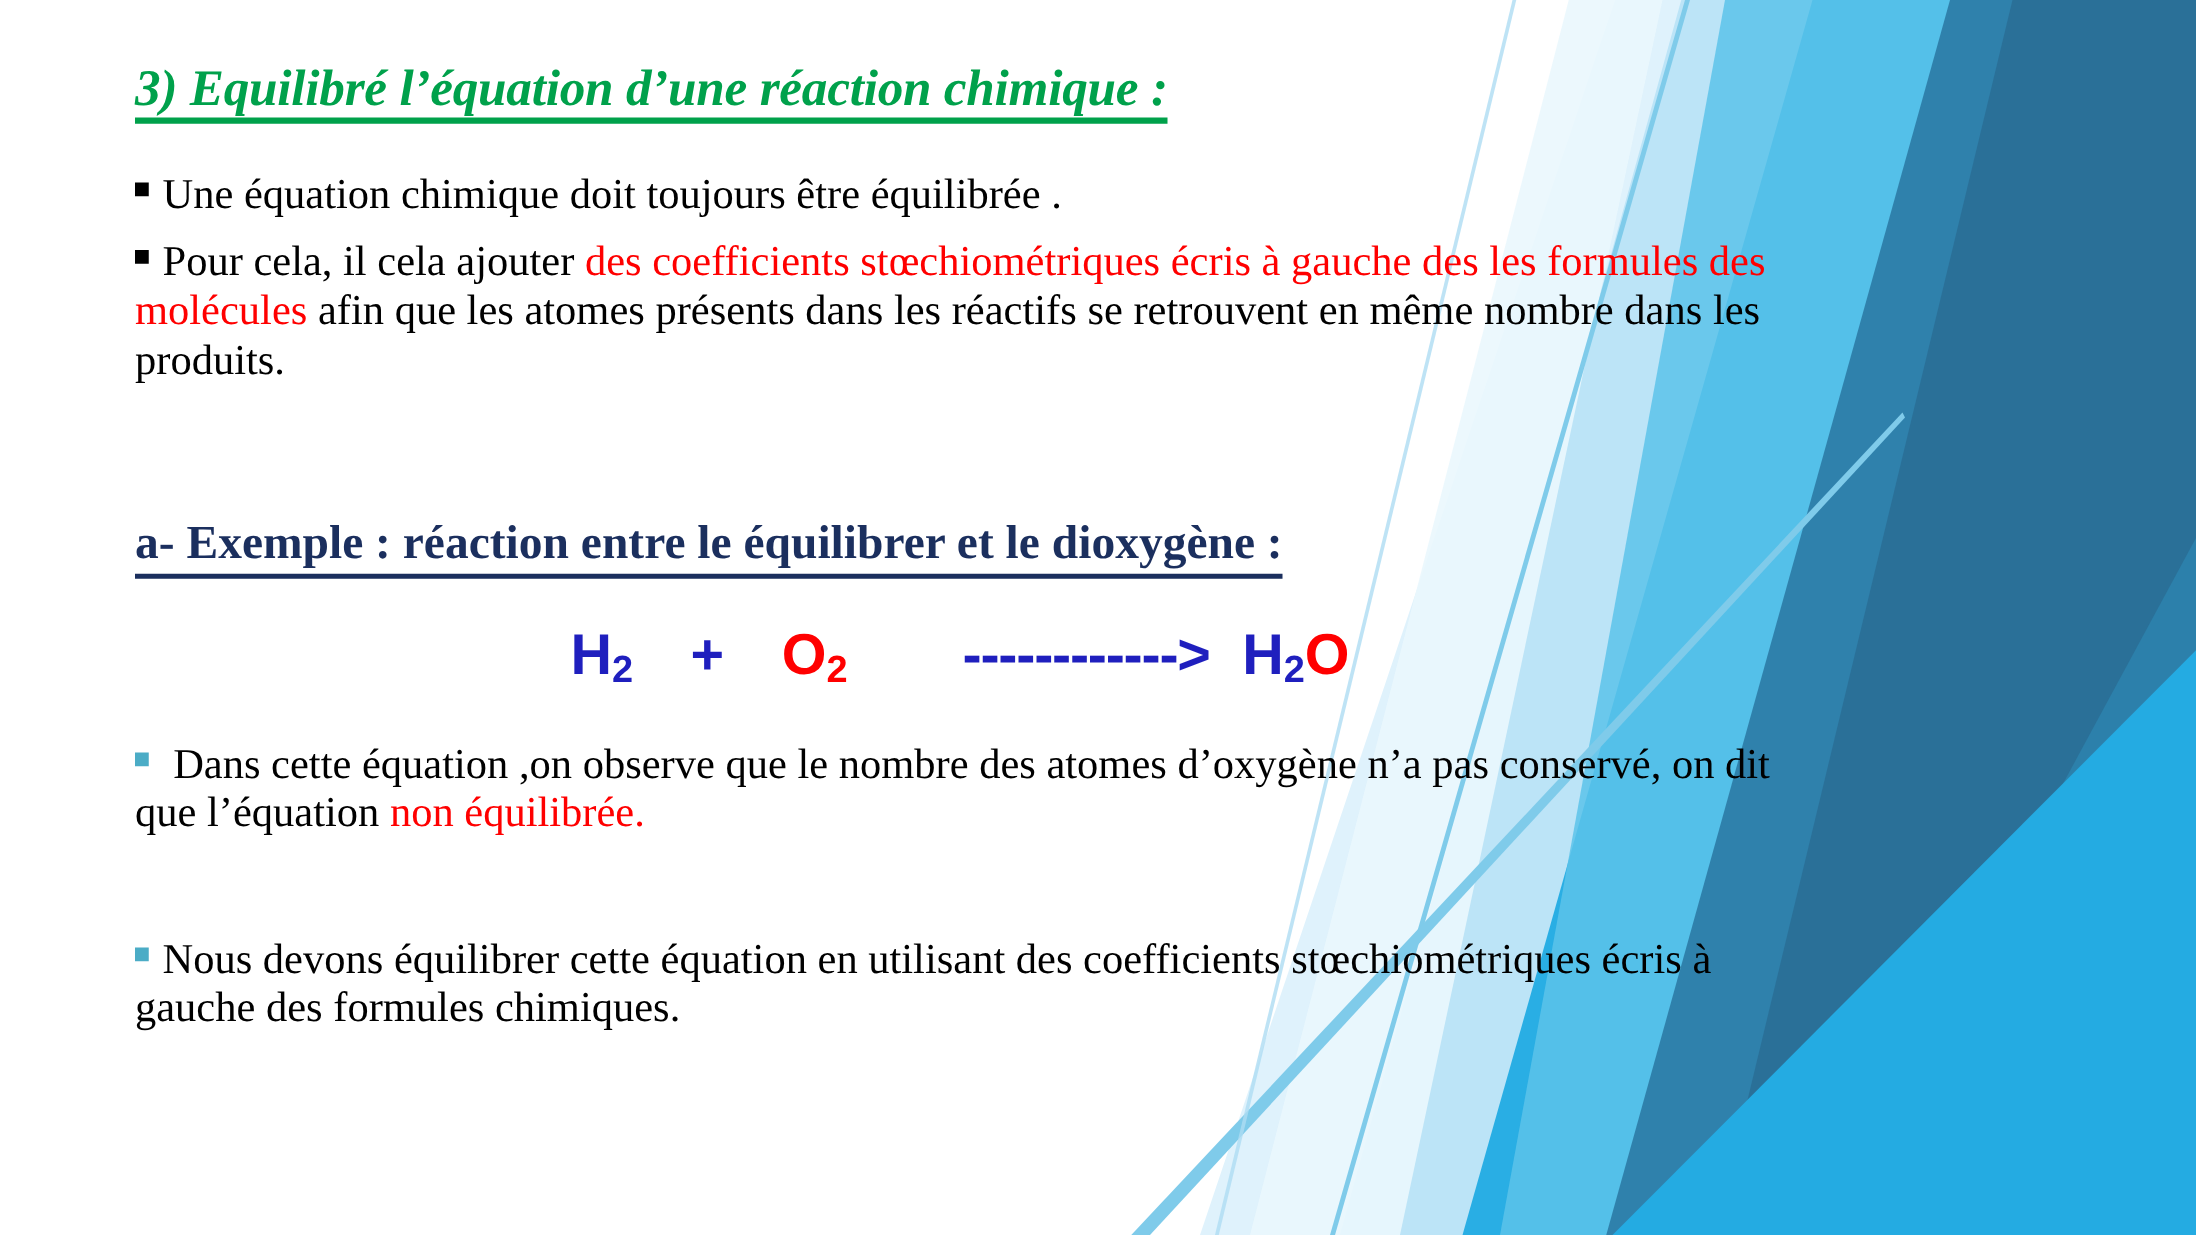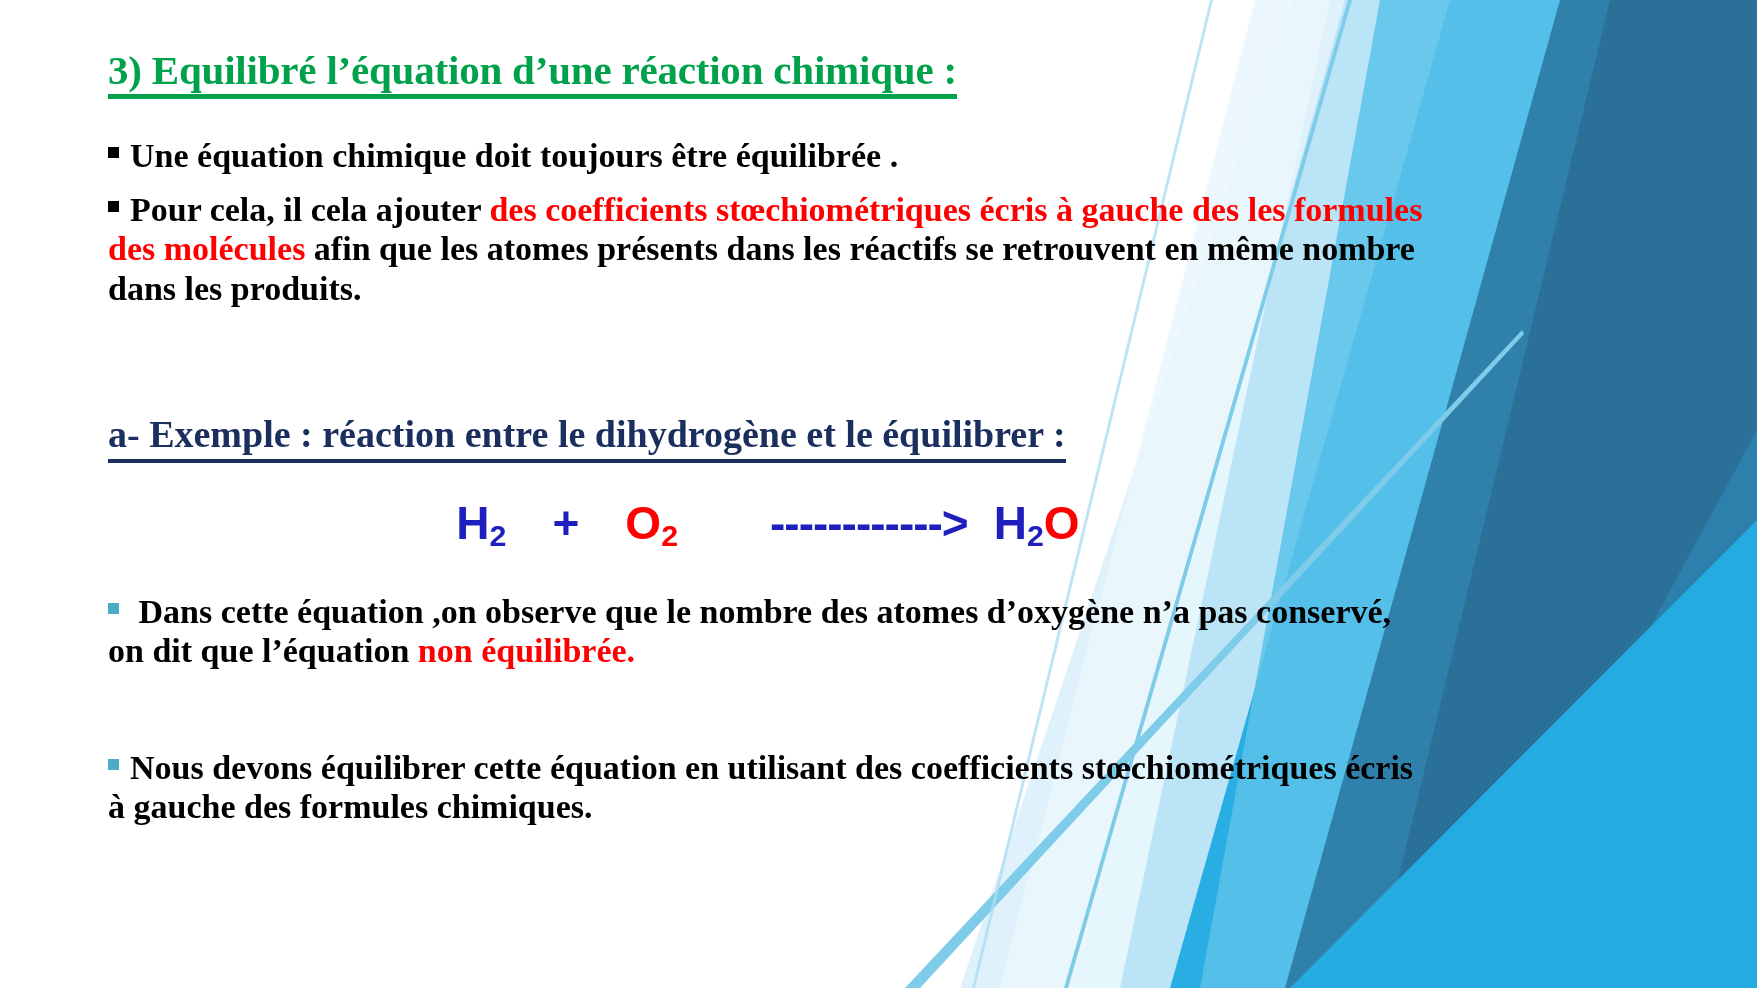--- a/index.html
+++ b/index.html
@@ -40,36 +40,37 @@
 
   .title-green {
     position: absolute;
     left: 108px;
     top: 46px;
     font-size: 41px;
     font-weight: bold;
     color: #00A14B;
     letter-spacing: -0.2px;
     white-space: nowrap;
+    font-style: italic;
   }
   .title-green .u-rule {
     position: absolute;
     left: 0;
     right: 0;
     bottom: -5px;
     height: 5px;
     background: #00A14B;
   }
 
   .para {
     position: absolute;
     left: 108px;
     width: 1320px;
     font-size: 34px;
-    font-weight: bold;
+    font-weight: normal;
     color: #000000;
     line-height: 1.16;
     text-align: left;
   }
   .para1 { top: 136px; }
   .para2 { top: 190px; }
   .para3 { top: 592px; }
   .para4 { top: 748px; }
 
   .bullet-sq {
@@ -164,21 +165,21 @@
 
     <div class="para para1">
       <span class="bullet-sq"></span><span>Une équation chimique doit toujours être équilibrée .</span>
     </div>
 
     <div class="para para2">
       <span class="bullet-sq"></span><span>Pour cela, il cela ajouter </span><span class="red">des coefficients stœchiométriques écris à gauche des les formules des molécules</span><span> afin que les atomes présents dans les réactifs se retrouvent en même nombre dans les produits.</span>
     </div>
 
     <div class="subtitle-blue">
-      <span>a- Exemple : réaction entre le dihydrogène et le équilibrer :</span>
+      <span>a- Exemple : réaction entre le équilibrer et le dioxygène :</span>
       <span class="u-rule"></span>
     </div>
 
     <div class="equation">
       <span><span>H</span><span class="sub">2</span></span><span class="sp2"></span><span>+</span><span class="sp2"></span><span><span class="o-red">O</span><span class="sub o-red">2</span></span><span class="sp2"></span><span class="sp2"></span><span class="arrow">------------&gt;</span><span class="sp"></span><span><span>H</span><span class="sub">2</span><span class="o-red">O</span></span>
     </div>
 
     <div class="para para4">
       <span class="bullet-sq cyan"></span><span>Nous devons équilibrer cette équation en utilisant des coefficients stœchiométriques écris à gauche des formules chimiques.</span>
     </div>

